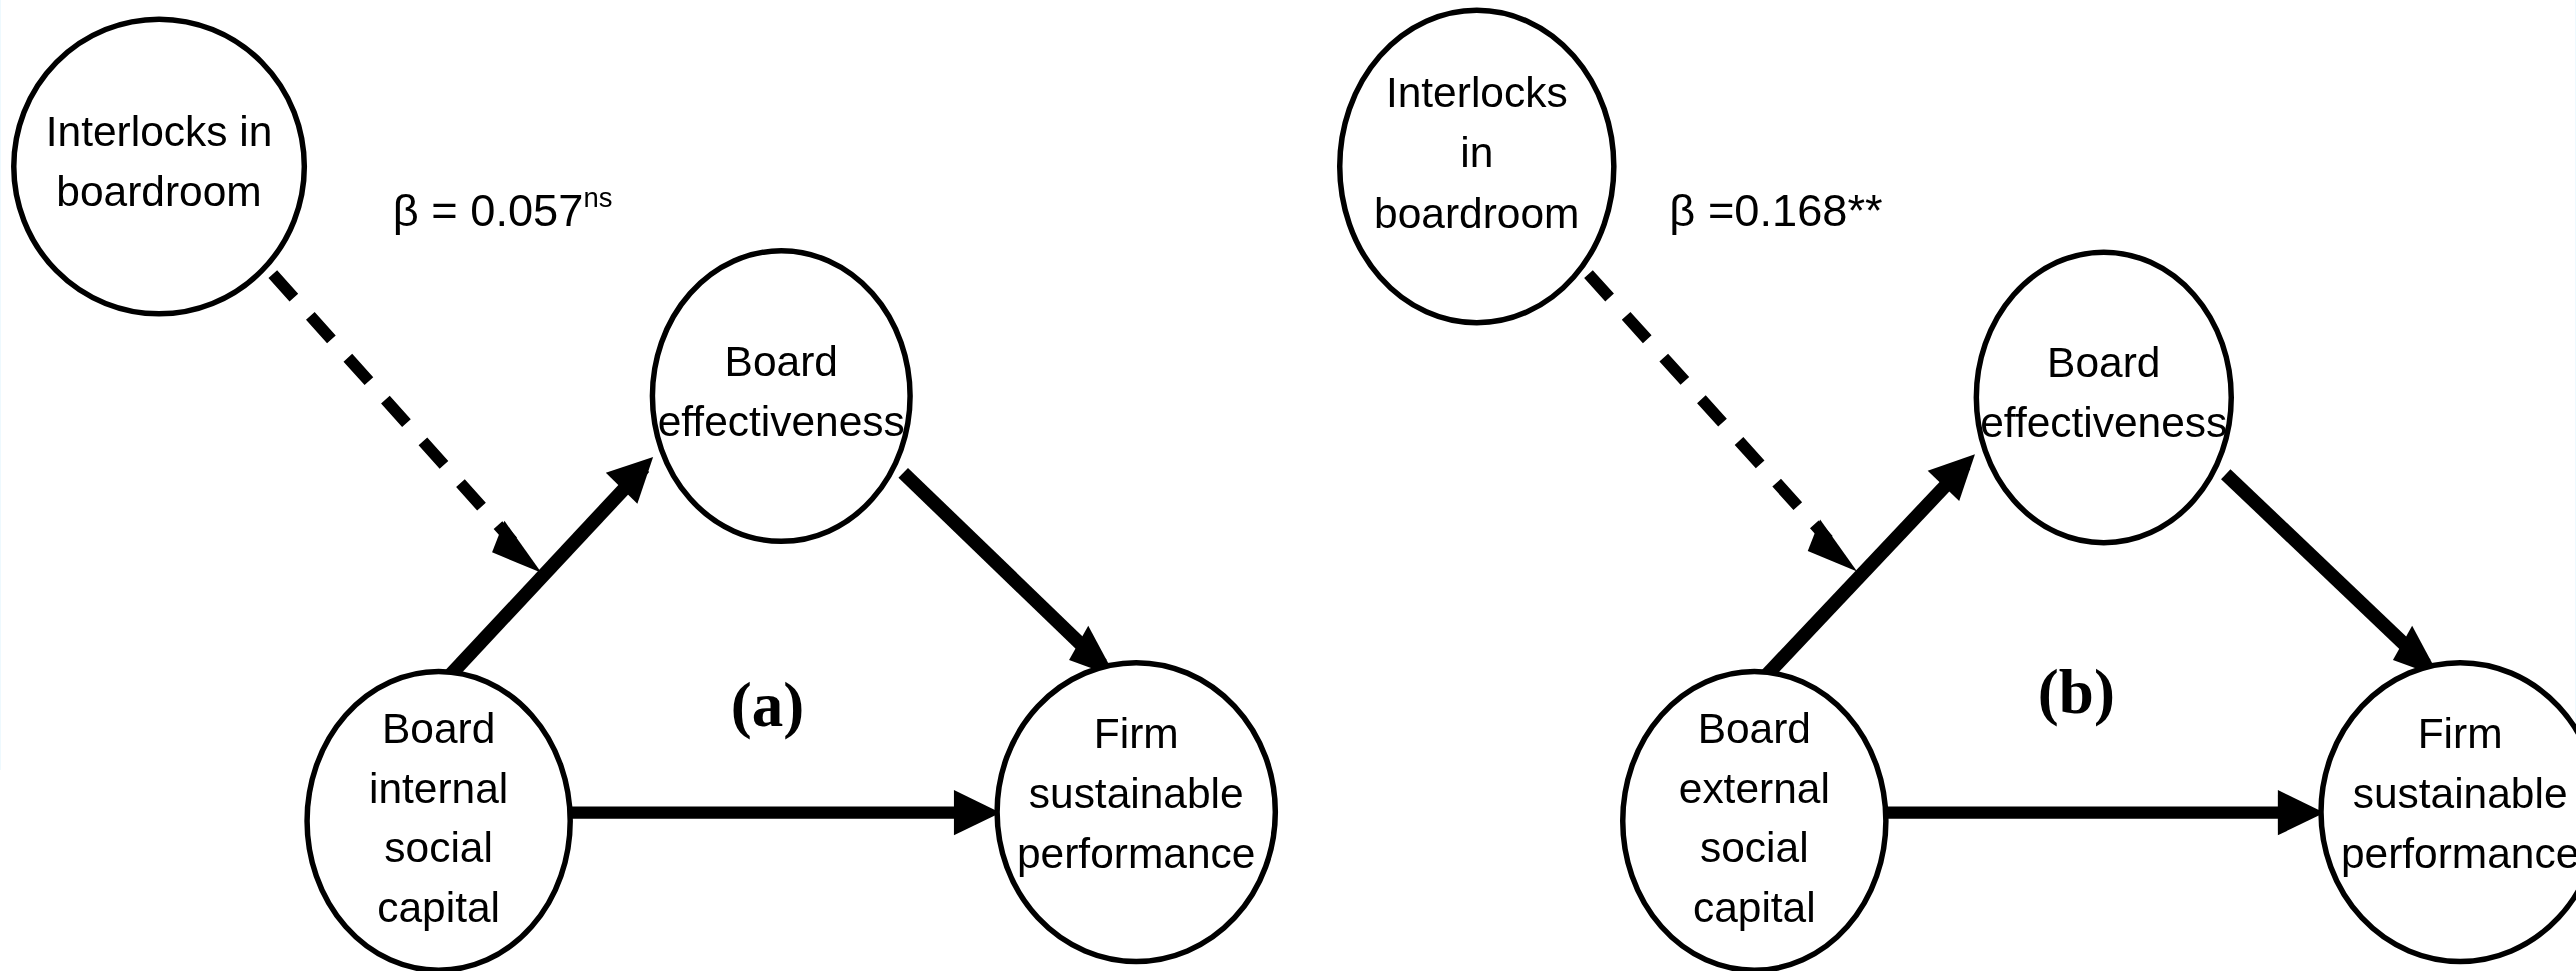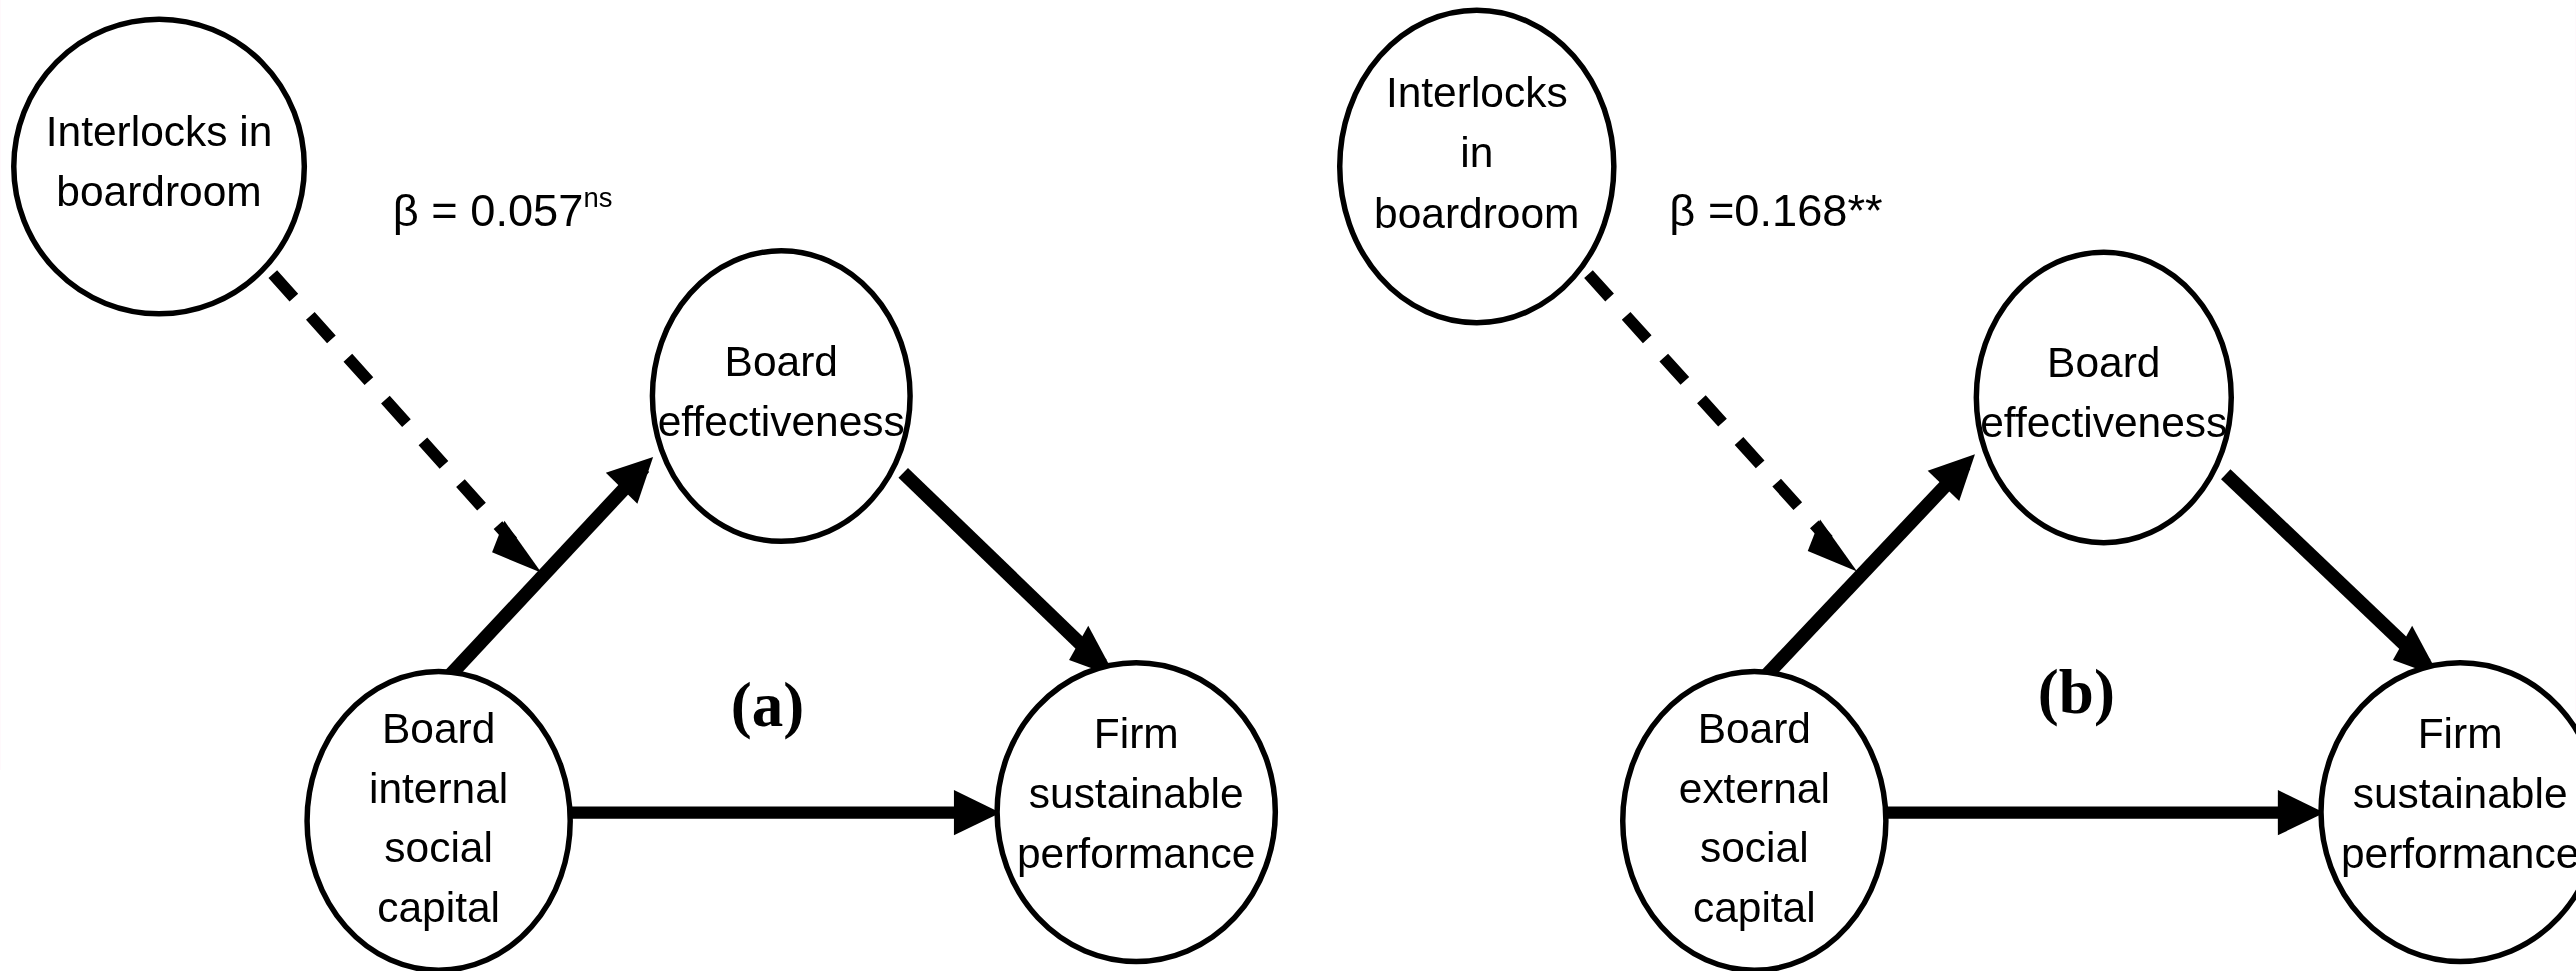--- a/index.html
+++ b/index.html
@@ -11,21 +11,21 @@
   body {
     width: 2576px;
     height: 971px;
     font-family: "Liberation Sans", sans-serif;
     overflow: hidden;
   }
   #figure-root {
     position: relative;
     width: 2576px;
     height: 770px;
-    background: #f9a8d4;
+    background: #0ea5e9;
   }
   svg#diagram {
     display: block;
     width: 2576px;
     height: 971px;
   }
   .node-ellipse {
     fill: #ffffff;
     stroke: #000000;
     stroke-width: 8;

